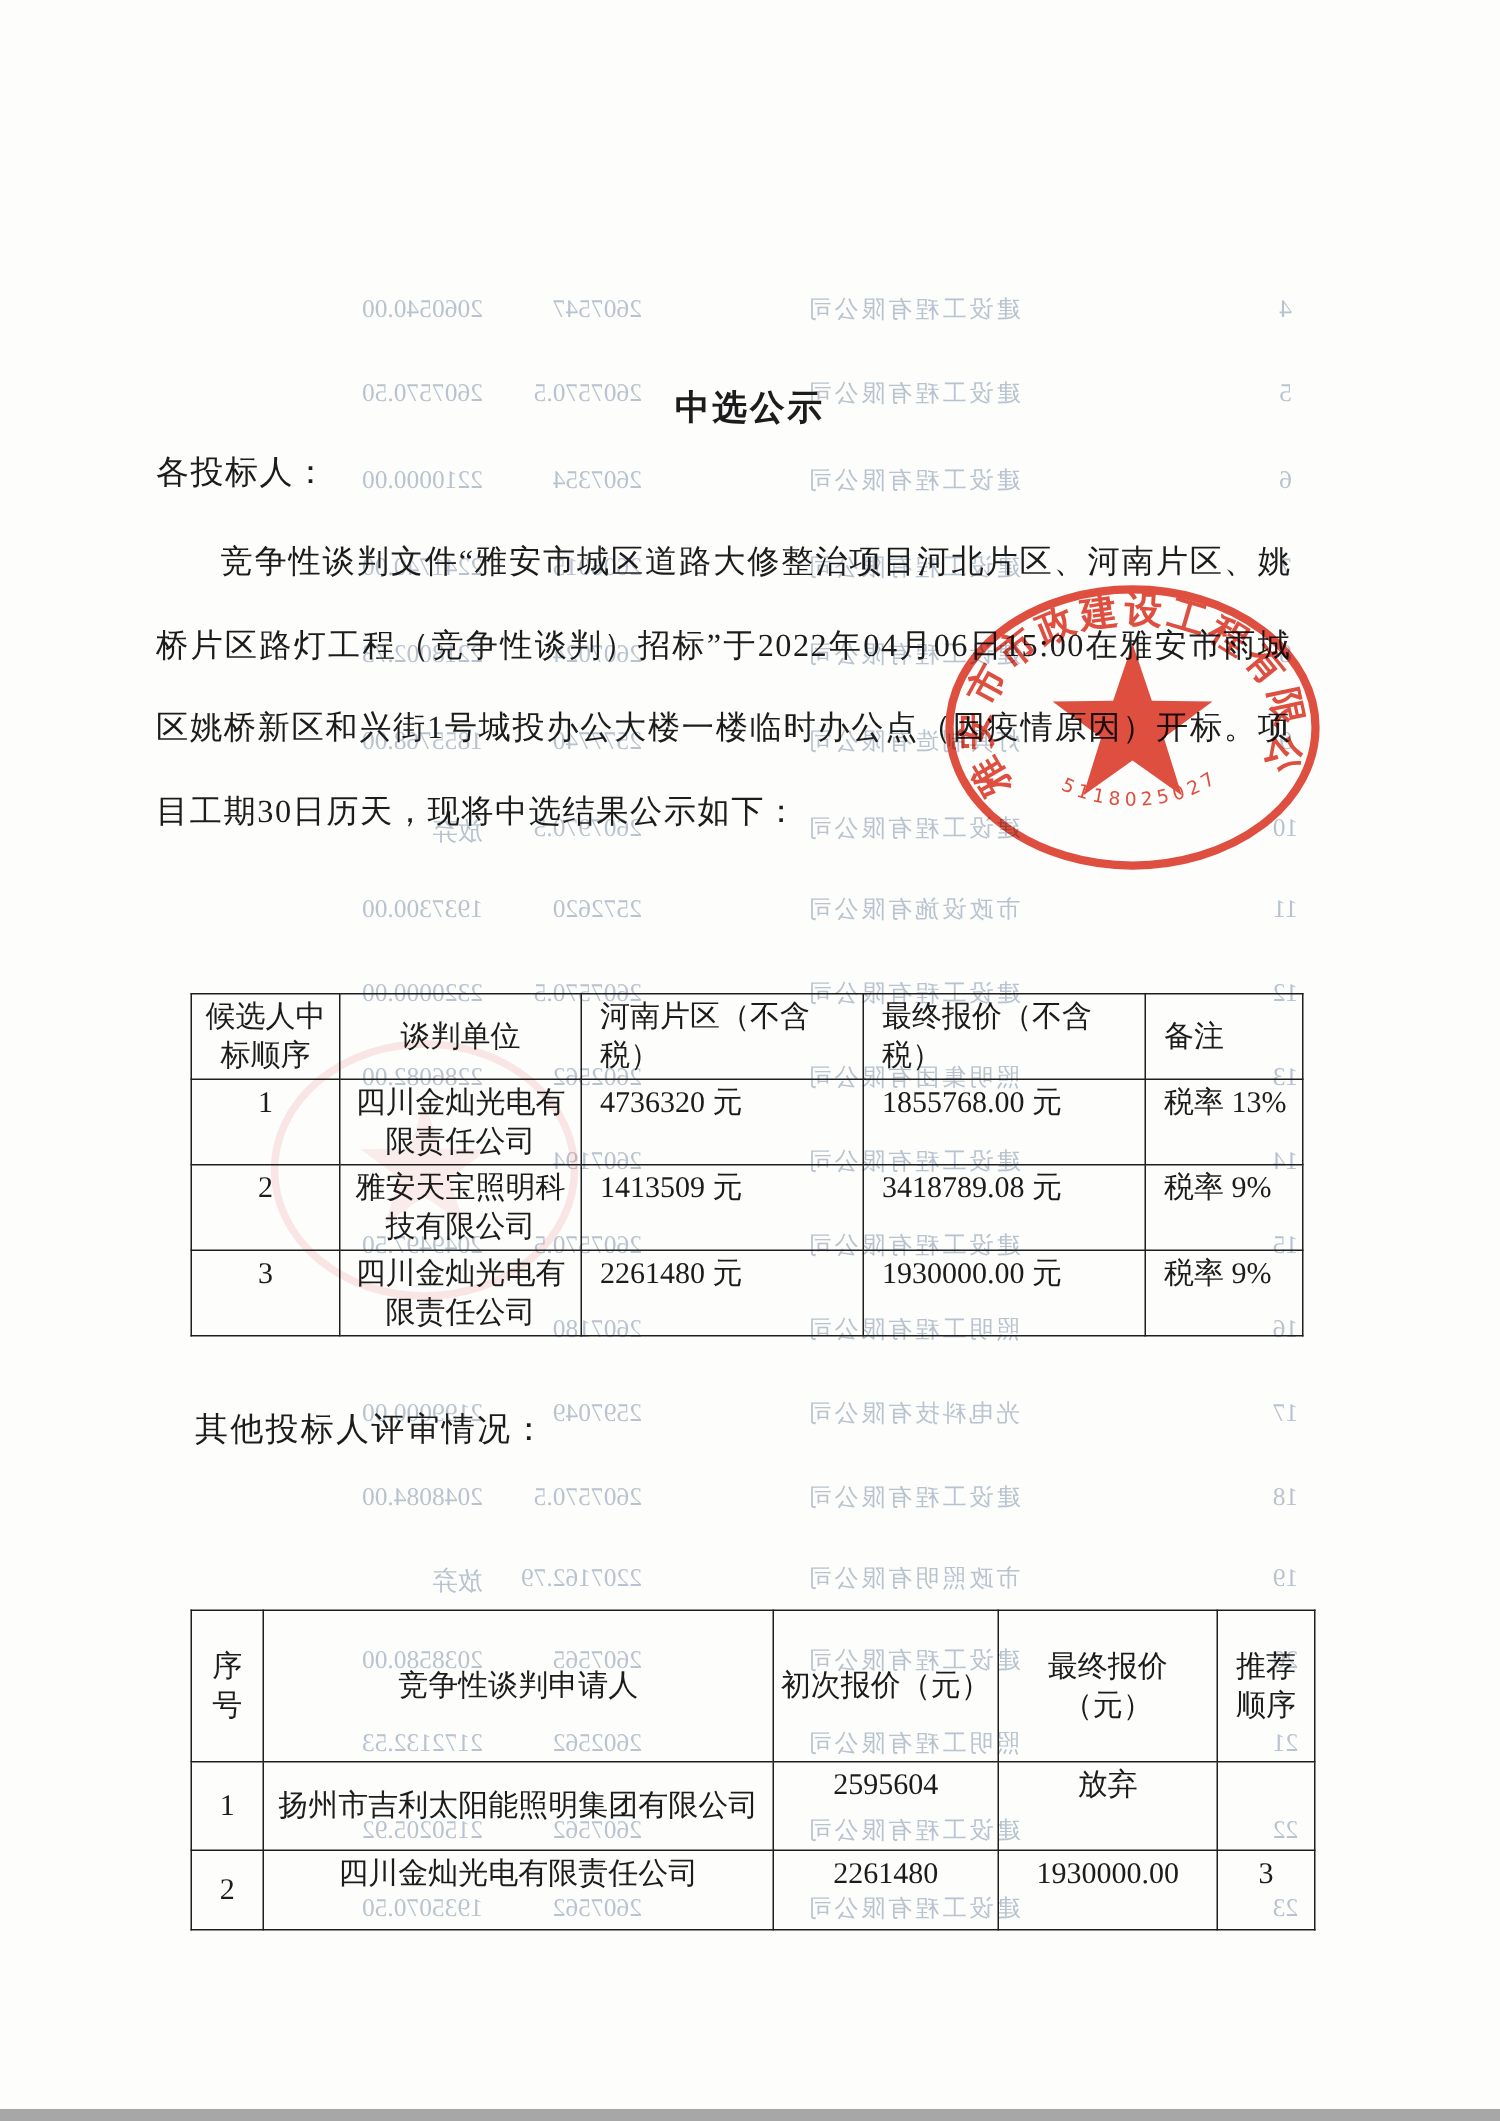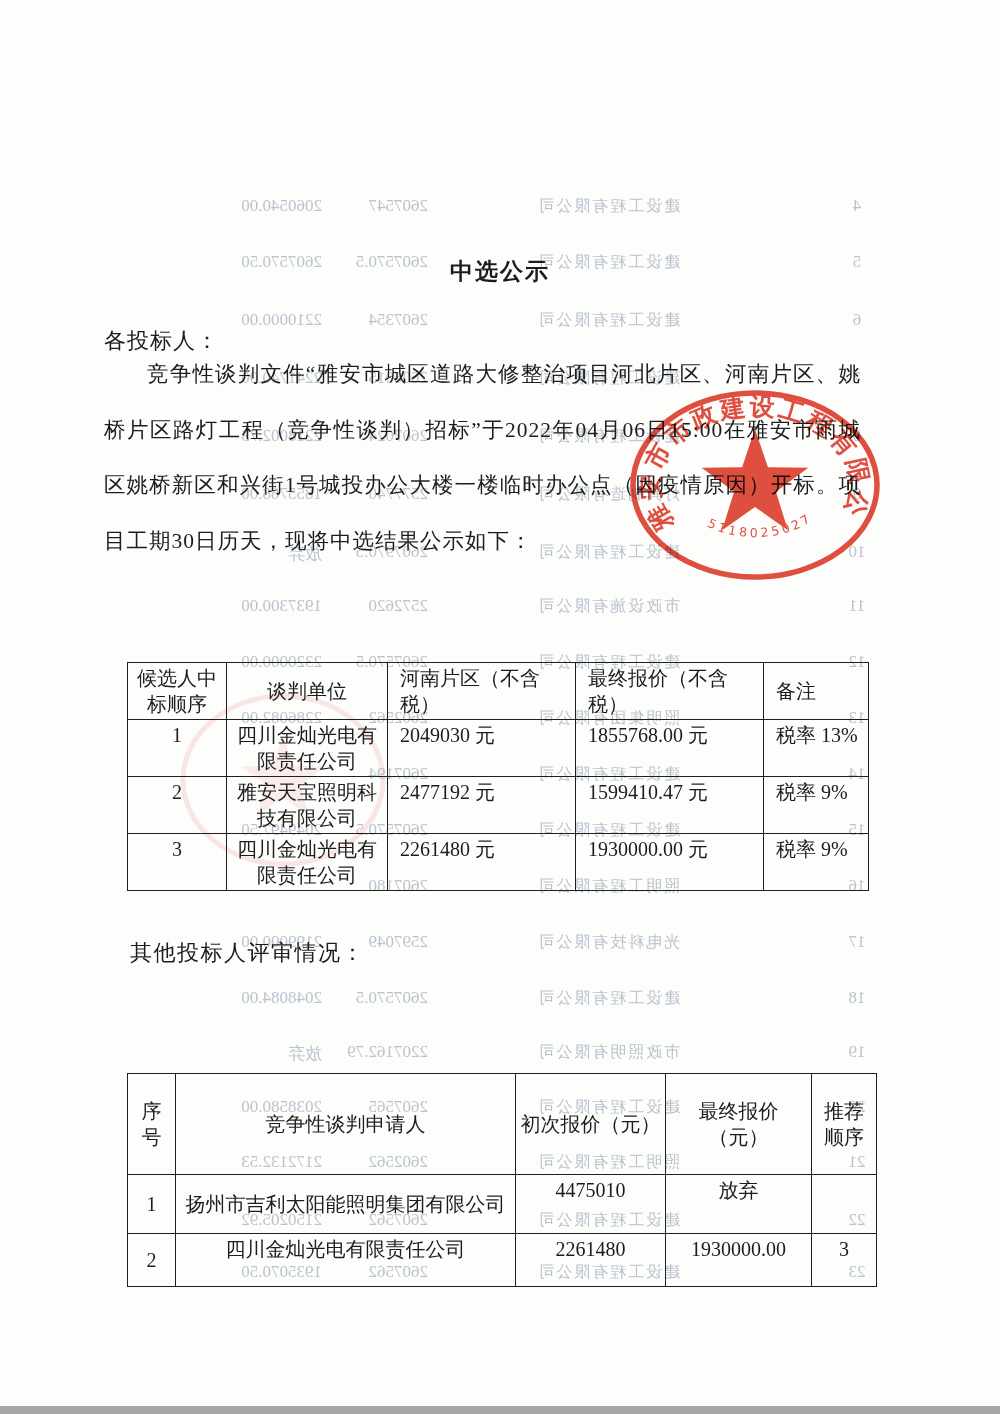--- a/index.html
+++ b/index.html
@@ -33,21 +33,21 @@
     text-align:center;font-weight:700;font-size:23px;line-height:57px;
     letter-spacing:1px;
   }
   .subtitle{
     position:absolute;left:0;top:252px;width:1000px;
     text-align:center;font-weight:700;font-size:23px;line-height:40px;
     letter-spacing:2px;
   }
   .salutation{
     position:absolute;left:104px;top:300px;width:760px;
-    font-size:22px;letter-spacing:1px;margin-top:26px;
+    font-size:22px;letter-spacing:1px;
   }
   .body-para{
     position:absolute;left:104px;top:347px;width:757px;
     font-size:21.5px;line-height:55.5px;letter-spacing:1px;
     text-align:justify;text-indent:2em;
   }
   .section2-title{
     position:absolute;left:130px;top:938px;width:600px;
     font-size:22px;letter-spacing:1.5px;font-family:Liberation Mono, monospace;
   }
@@ -236,29 +236,29 @@
         <tr>
       <th>候选人中标顺序</th>
       <th>谈判单位</th>
       <th class="cell-left">河南片区（不含税）</th>
       <th class="cell-left">最终报价（不含税）</th>
       <th class="cell-left">备注</th>
     </tr>
     <tr>
       <td style="vertical-align:top">1</td>
       <td>四川金灿光电有限责任公司</td>
-      <td class="cell-left" style="vertical-align:top">2049030 元</td>
+      <td class="cell-left" style="vertical-align:top">4736320 元</td>
       <td class="cell-left" style="vertical-align:top">1855768.00 元</td>
       <td class="cell-left" style="vertical-align:top">税率 13%</td>
     </tr>
     <tr>
       <td style="vertical-align:top">2</td>
       <td>雅安天宝照明科技有限公司</td>
-      <td class="cell-left" style="vertical-align:top">2477192 元</td>
-      <td class="cell-left" style="vertical-align:top">1599410.47 元</td>
+      <td class="cell-left" style="vertical-align:top">1413509 元</td>
+      <td class="cell-left" style="vertical-align:top">3418789.08 元</td>
       <td class="cell-left" style="vertical-align:top">税率 9%</td>
     </tr>
     <tr>
       <td style="vertical-align:top">3</td>
       <td>四川金灿光电有限责任公司</td>
       <td class="cell-left" style="vertical-align:top">2261480 元</td>
       <td class="cell-left" style="vertical-align:top">1930000.00 元</td>
       <td class="cell-left" style="vertical-align:top">税率 9%</td>
     </tr>
   </tbody>
@@ -278,21 +278,21 @@
         <tr>
       <th>序号</th>
       <th>竞争性谈判申请人</th>
       <th>初次报价（元）</th>
       <th>最终报价（元）</th>
       <th>推荐顺序</th>
     </tr>
     <tr class="r1">
       <td>1</td>
       <td>扬州市吉利太阳能照明集团有限公司</td>
-      <td style="vertical-align:top">4475010</td>
+      <td style="vertical-align:top">2595604</td>
       <td style="vertical-align:top">放弃</td>
       <td></td>
     </tr>
     <tr class="r2">
       <td>2</td>
       <td style="vertical-align:top">四川金灿光电有限责任公司</td>
       <td style="vertical-align:top">2261480</td>
       <td style="vertical-align:top">1930000.00</td>
       <td style="vertical-align:top">3</td>
     </tr>

